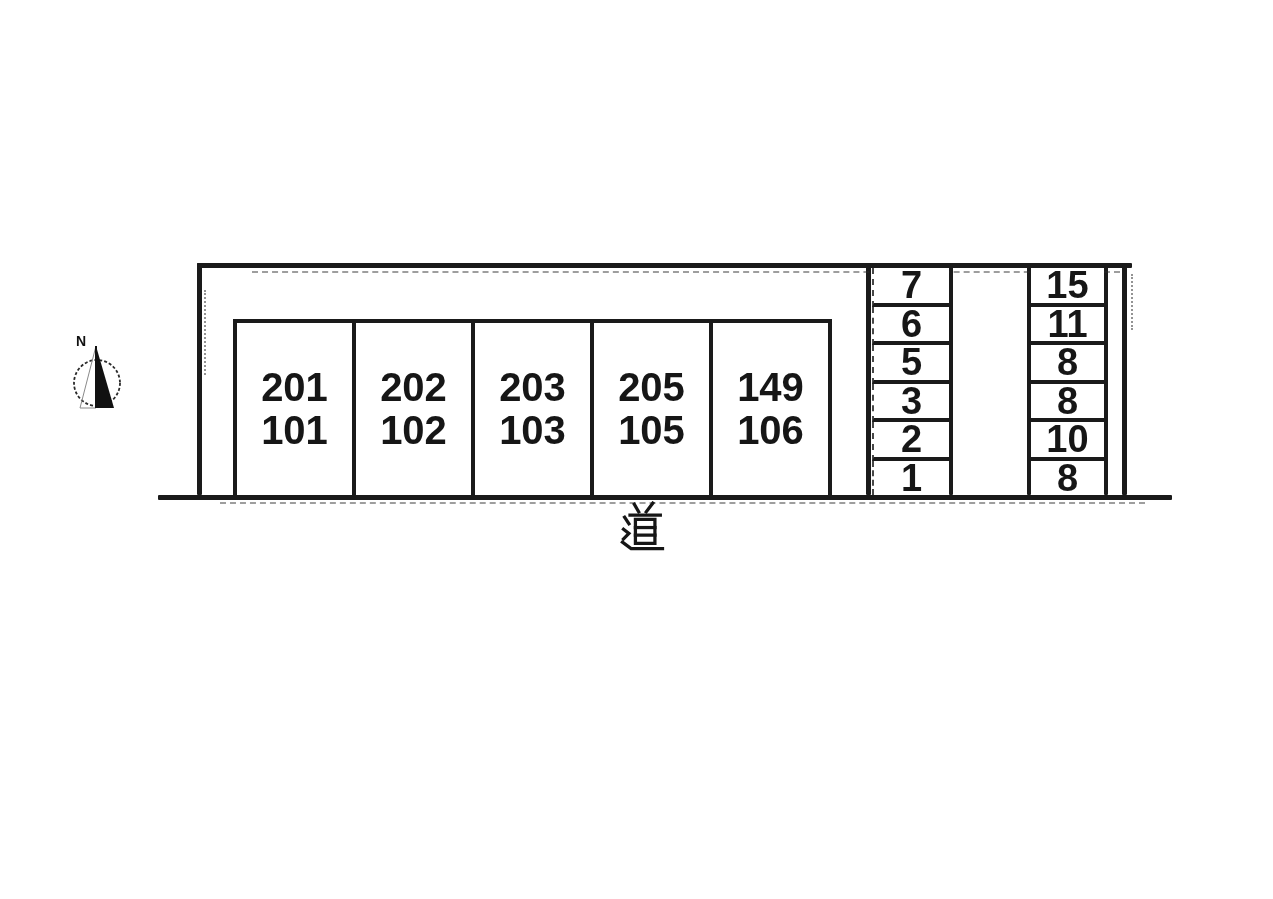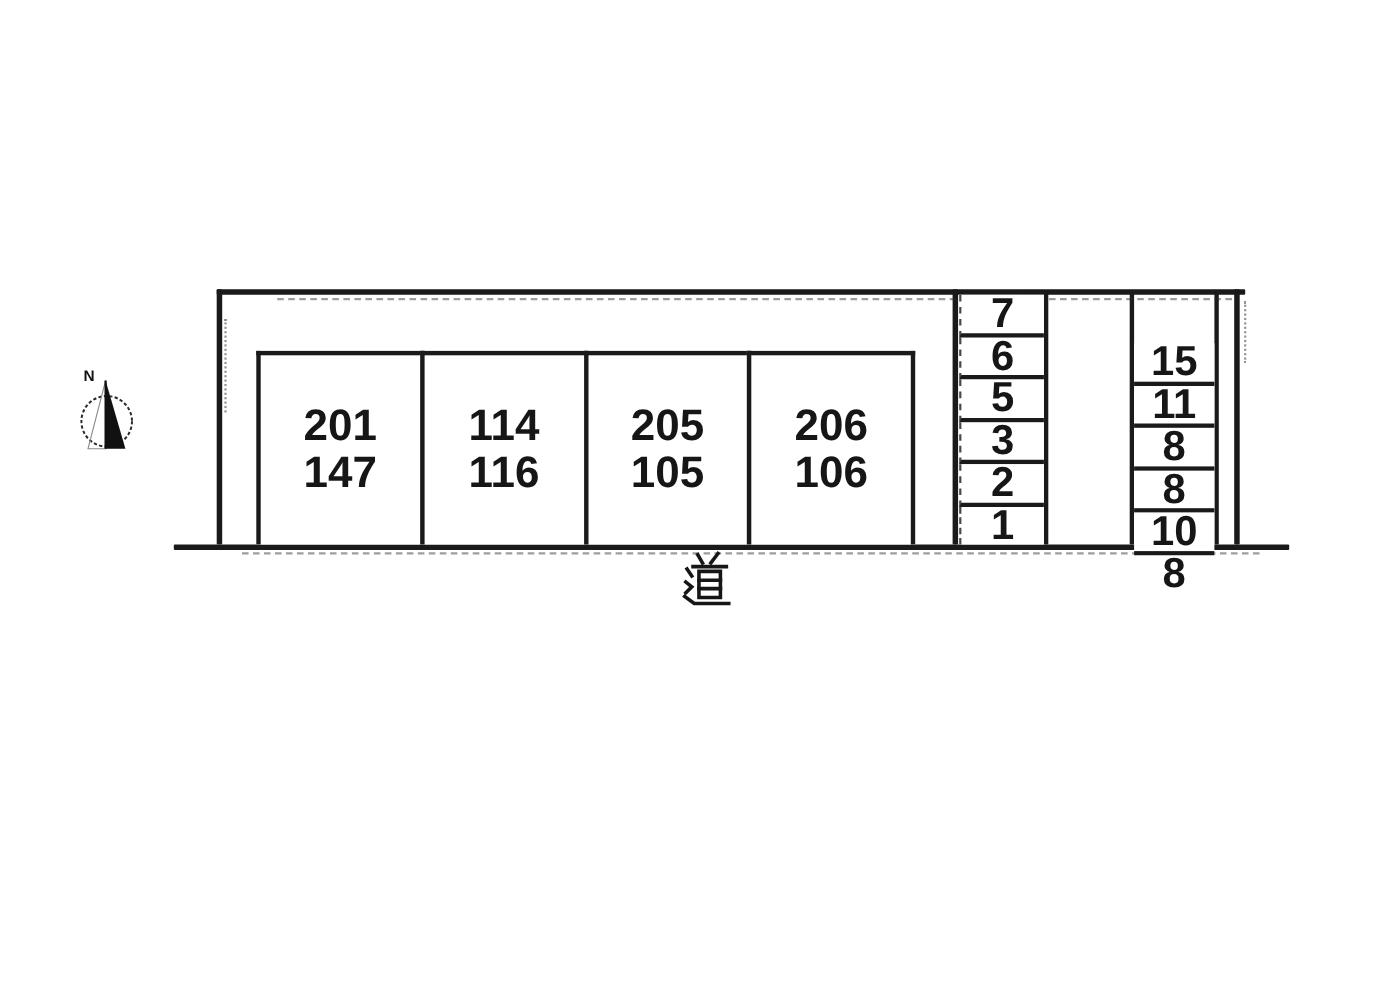--- a/index.html
+++ b/index.html
@@ -14,21 +14,21 @@
   .rooms{position:absolute;left:233px;top:319px;width:599px;height:176px;display:flex;}
   .room{
     flex:1;border:4px solid #1a1a1a;border-bottom:none;margin-left:-4px;background:#fff;
     display:flex;flex-direction:column;justify-content:center;align-items:center;
     font-size:40px;font-weight:bold;line-height:43px;letter-spacing:0px;
   }
   .room:first-child{margin-left:0;}
   
   .pcol{position:absolute;top:268px;display:flex;flex-direction:column;}
   .pcol.left{left:872px;width:77px;height:227px;}
-  .pcol.right{left:1031px;width:73px;height:227px;margin-top:44px;}
+  .pcol.right{left:1031px;width:73px;height:227px;}
   .stall{
     flex:1;display:flex;align-items:center;justify-content:center;
     border-bottom:4px solid #1a1a1a;background:#fff;
     font-size:38px;font-weight:bold;line-height:30px;
   }
   .stall:last-child{border-bottom:none;}
   .pcol.left .stall{border-left:2px dashed rgba(26,26,26,.8);}
   .road-label{position:absolute;left:620px;top:501px;width:50px;height:52px;}
   .compass{position:absolute;left:57px;top:329px;width:82px;height:90px;}
   .north-n{
@@ -55,32 +55,36 @@
   <div class="dash-h" style="left:252px;top:271px;width:868px;"></div>
   <div class="dash-h" style="left:435px;top:327px;width:395px;"></div>
   <div class="dot-v" style="left:204px;top:290px;height:85px;"></div>
   <div class="dot-v" style="left:1131px;top:274px;height:56px;"></div>
   <div class="dot-v" style="left:1099px;top:420px;height:60px;"></div>
   <div class="dot-v" style="left:235px;top:400px;height:90px;"></div>
 
   <div class="rooms">
     <div class="room">
       <span>201</span>
-      <span>147</span>
+      <span>101</span>
     </div>
     <div class="room">
-      <span>114</span>
-      <span>116</span>
+      <span>202</span>
+      <span>102</span>
+    </div>
+    <div class="room">
+      <span>203</span>
+      <span>103</span>
     </div>
     <div class="room">
       <span>205</span>
       <span>105</span>
     </div>
     <div class="room">
-      <span>206</span>
+      <span>149</span>
       <span>106</span>
     </div>
   </div>
 
   <div class="pcol left">
     <div class="stall">
         <span>7</span>
       </div>
     <div class="stall">
         <span>6</span>

